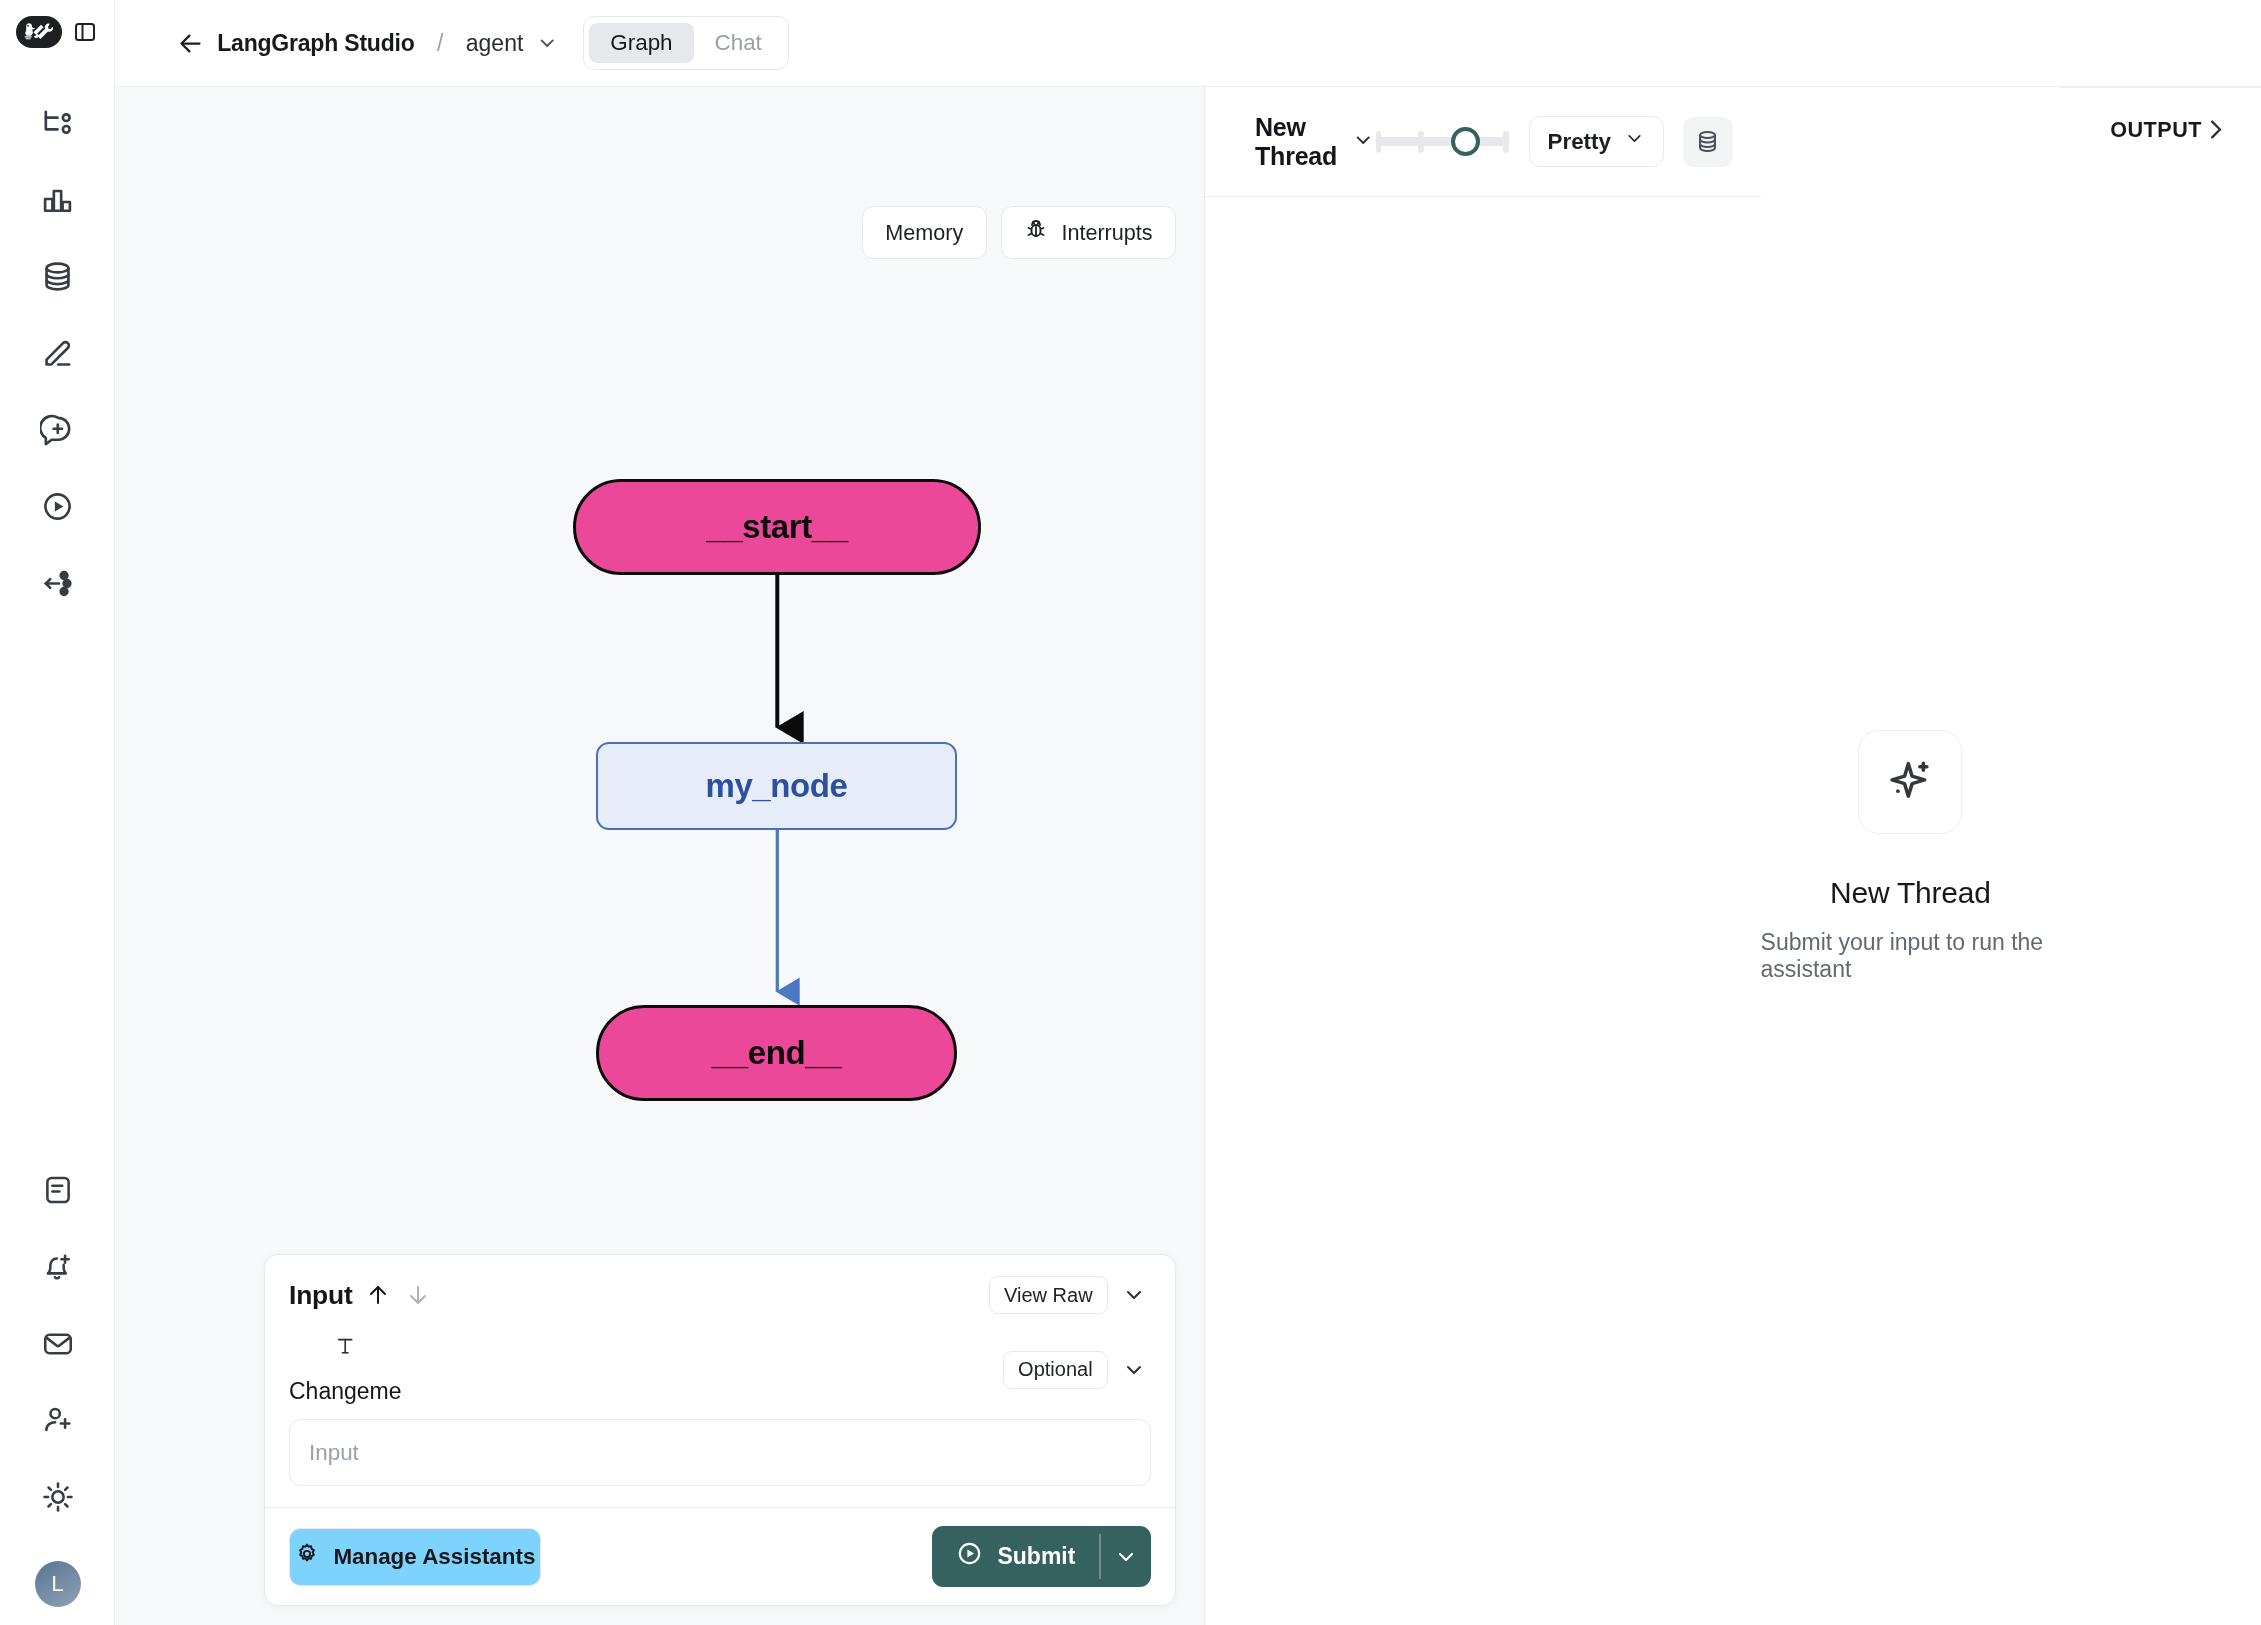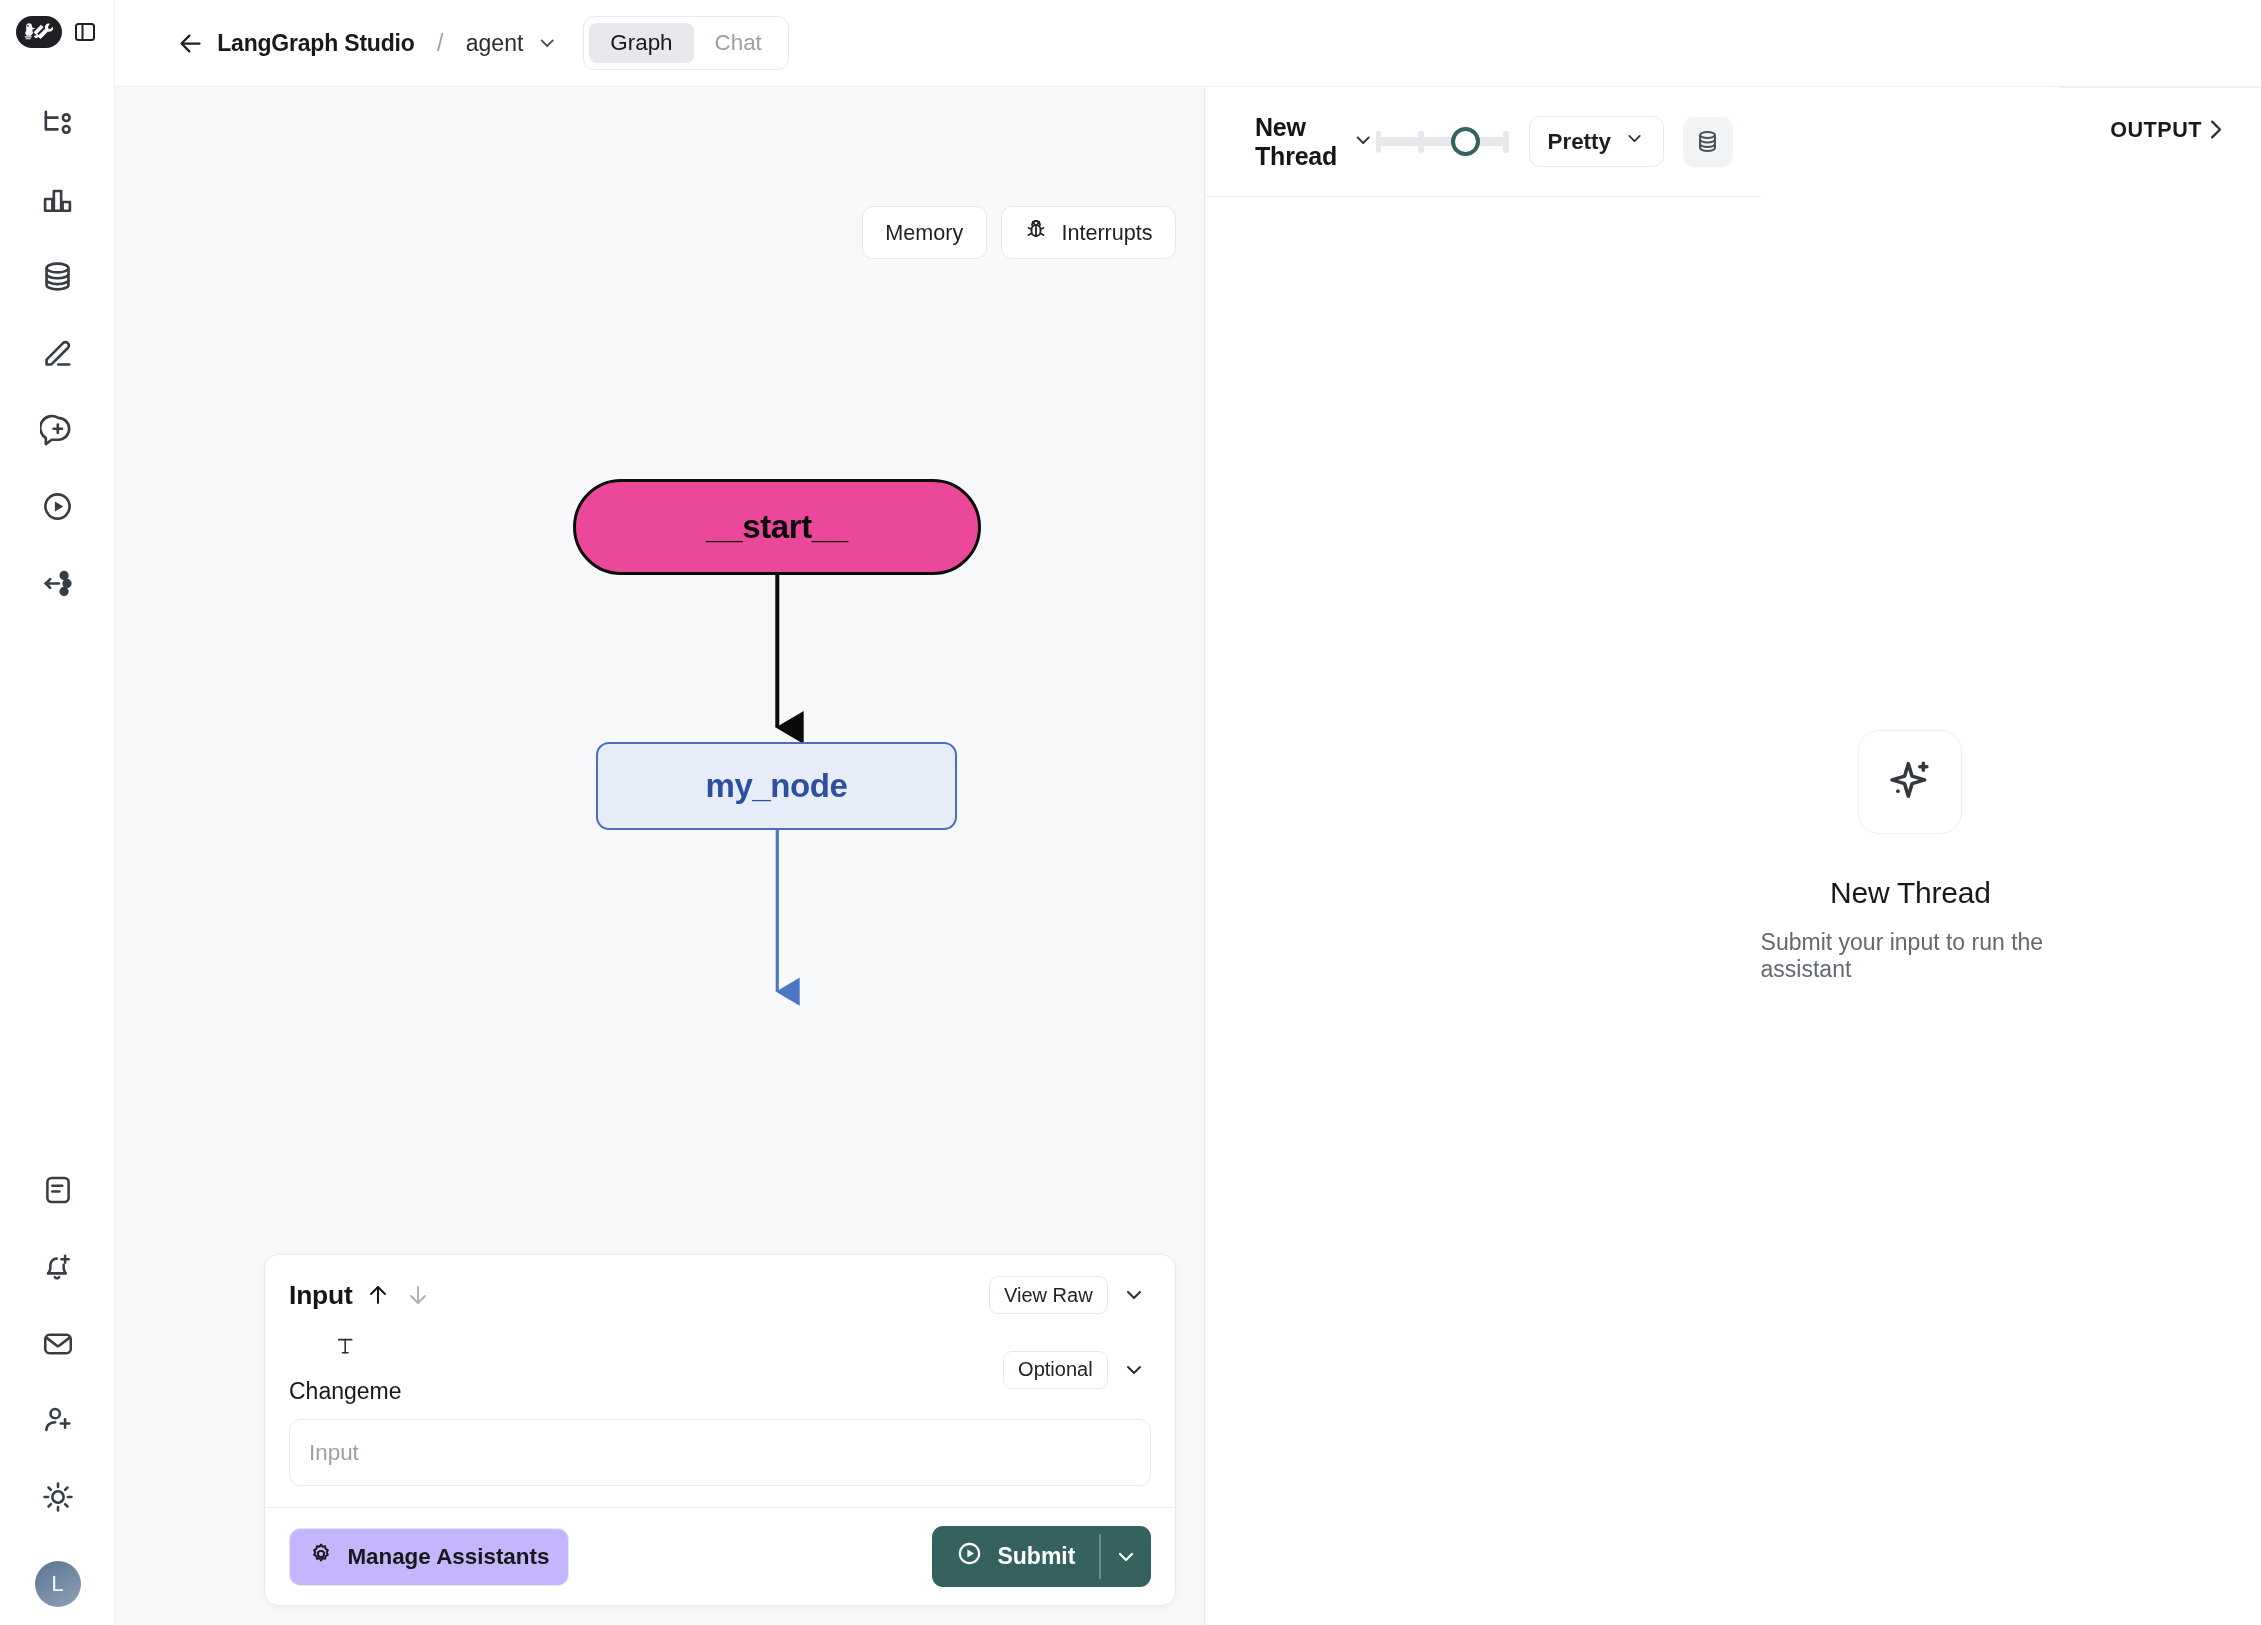--- a/index.html
+++ b/index.html
@@ -154,21 +154,21 @@
   }
   .ip-textbox span { font-size: 22.4px; color: #9aa0aa; }
   .ip-foot {
     border-top: 1.6px solid #eceef1;
     display: flex; align-items: center; justify-content: space-between;
     padding: 17.6px 24px;
   }
   .manage-btn {
     display: flex; align-items: center; gap: 14.4px;
     border: 1.6px solid #e6e8ec; border-radius: 11.2px;
-    padding: 13px 19px; background: #c4b5fd;
+    padding: 13px 5px; background: #7dd3fc;
     font-size: 22.4px; font-weight: 700; color: #16181b;
   }
   .submit-group { display: flex; align-items: stretch; border-radius: 11.2px; overflow: hidden; background: #35615e; }
   .submit-main {
     display: flex; align-items: center; gap: 14.4px;
     padding: 14.4px 24px; color: #ffffff; font-size: 23px; font-weight: 700;
   }
   .submit-split { width: 1.6px; background: rgba(255,255,255,0.28); margin: 8px 0; }
   .submit-caret { display:flex; align-items:center; justify-content:center; width: 50px; color:#ffffff; }
 
@@ -404,20 +404,21 @@
             <marker id="ah-blue" markerWidth="10" markerHeight="10" refX="5" refY="8.2" orient="auto" markerUnits="strokeWidth">
               <path d="M0.6,1.2 L9.4,1.2 L5,8.6 z" fill="#4b77c4"></path>
             </marker>
           </defs>
           <line x1="827" y1="609" x2="827" y2="800" stroke="#0b0b0b" stroke-width="5" marker-end="url(#ah-dark)"></line>
           <line x1="827" y1="928" x2="827" y2="1130" stroke="#4b77c4" stroke-width="4" marker-end="url(#ah-blue)"></line>
         </svg>
 
         <div class="node node-term" id="node-start">__start__</div>
         <div class="node node-mid" id="node-my">my_node</div>
+        <div class="node node-term" id="node-end">__end__</div>
 
         <div class="input-panel">
           <div class="ip-head">
             <div class="ip-title-wrap">
               <div class="ip-title">Input</div>
               <div class="arrow-btn">
                 <svg width="24" height="24" viewBox="0 0 24 24" fill="none" stroke="#14161a" stroke-width="2" stroke-linecap="round" stroke-linejoin="round">
                   <line x1="12" y1="20" x2="12" y2="4"></line>
                     <polyline points="5,11 12,4 19,11"></polyline>
                 </svg>

